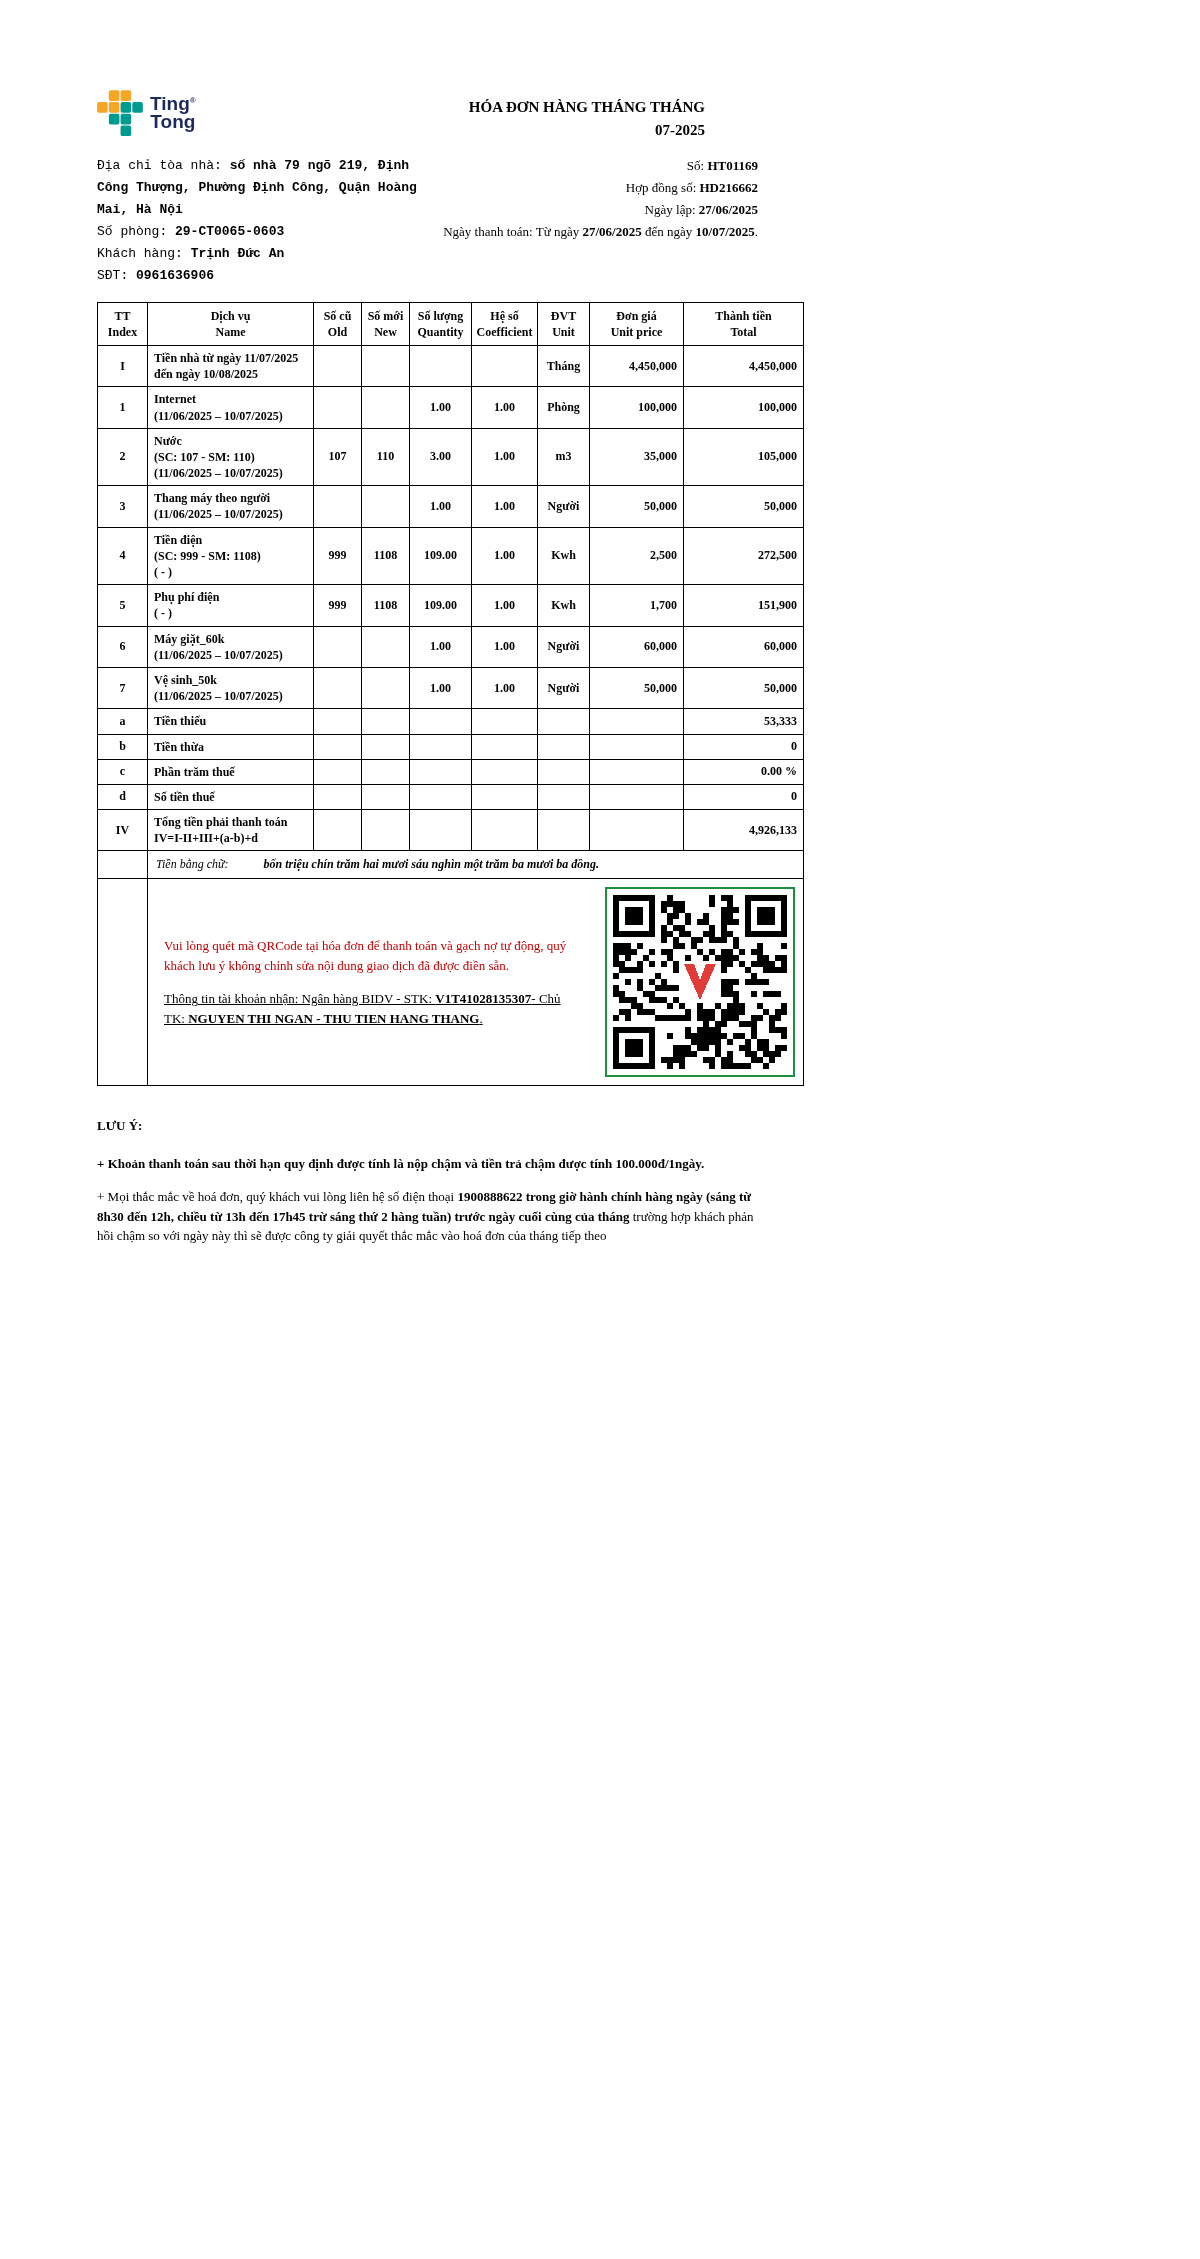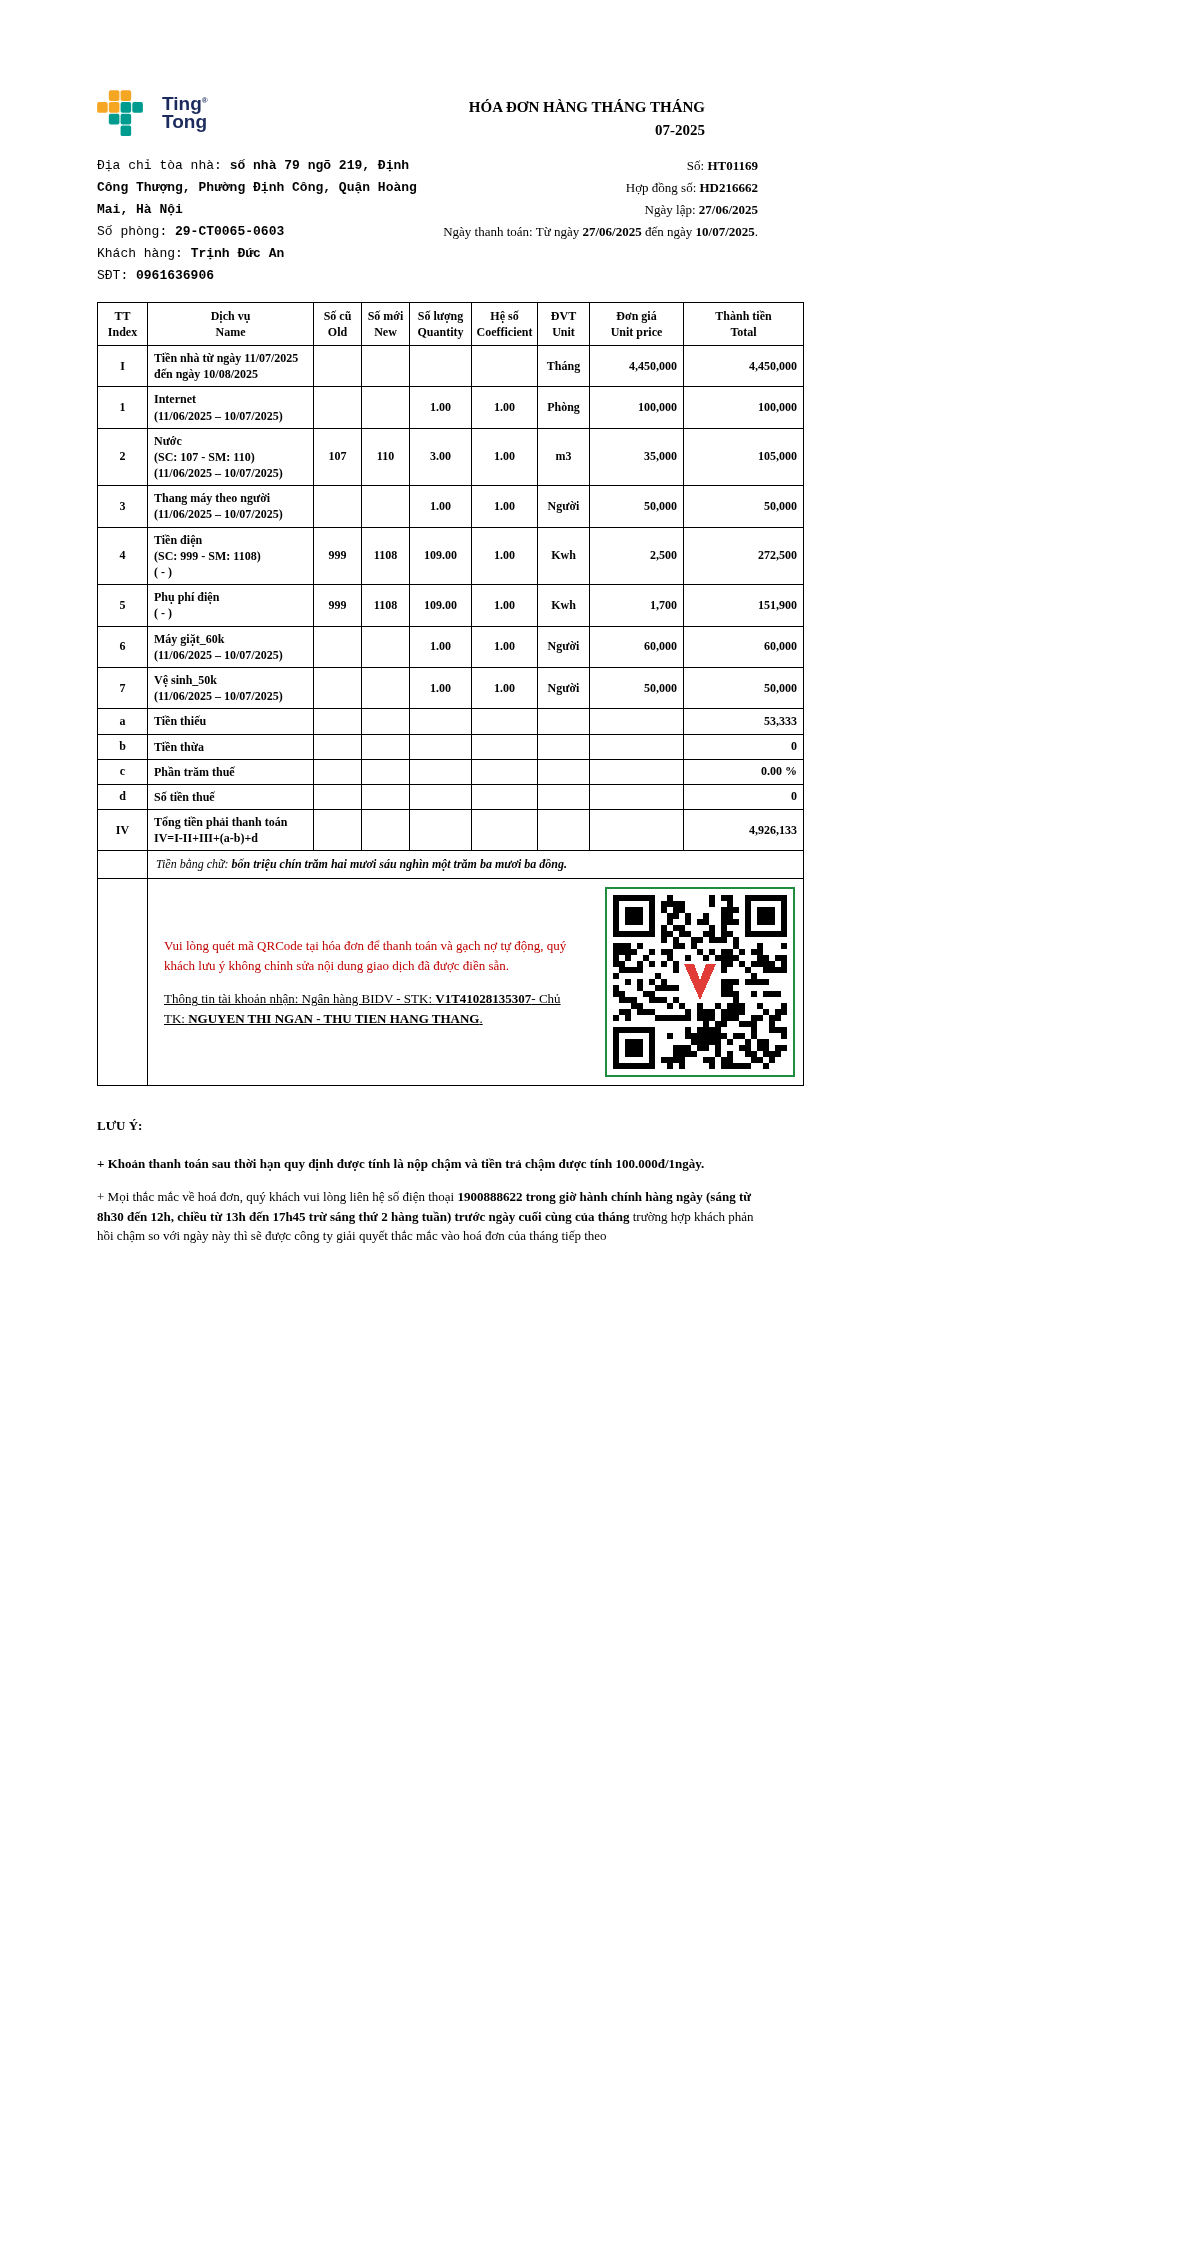--- a/index.html
+++ b/index.html
@@ -8,21 +8,21 @@
     width: 1200px;
     height: 2259px;
     background: #ffffff;
     color: #000;
     font-family: "Liberation Serif", serif;
   }
   .page { padding: 90px 0 0 97px; width: 803px; }
 
   
   .header { display: flex; justify-content: space-between; align-items: flex-start; width: 706px; }
-  .logo { display: flex; align-items: center; gap: 19px; }
+  .logo { display: flex; align-items: center; gap: 7px; text-align: center; }
   .logo-text {
     font-family: "Liberation Sans", sans-serif;
     font-weight: bold; font-size: 19px; line-height: 0.95;
     color: var(--logo-navy, #1C2B5E);
   }
   .reg { font-size: 8px; vertical-align: super; }
   .title {
     width: 240px; margin-right: 98px; margin-top: 6px;
     text-align: right; font-weight: bold; font-size: 15px; line-height: 1.5;
   }
@@ -36,21 +36,21 @@
 
   
   .invoice-table { border-collapse: collapse; table-layout: fixed; width: 706px; margin-top: 14px; font-size: 12px; }
   .invoice-table th, .invoice-table td { border: 1px solid #000; padding: 4px 6px; font-weight: bold; vertical-align: middle; }
   .invoice-table th { text-align: center; padding: 5px 2px; line-height: 1.35; }
   .c-index { text-align: center; }
   .c-name { text-align: left; white-space: pre-line; line-height: 1.35; }
   .c-old, .c-new, .c-qty, .c-coef, .c-unit { text-align: center; }
   .c-price, .c-total { text-align: right; }
   .invoice-table .words-cell { font-weight: normal; font-style: italic; padding: 6px 8px; }
-  .words-value { font-weight: bold; }
+  .words-value { font-weight: bold; margin-left: 32px; }
   .invoice-table .qr-cell { font-weight: normal; padding: 8px; }
   .qr-flex { display: flex; align-items: center; }
   .qr-text { flex: 1; padding: 0 23px 0 8px; font-size: 13px; line-height: 1.5; }
   .qr-note { color: var(--accent-red, #C00000); margin: 0 0 14px 0; }
   .qr-account { margin: 0; text-decoration: underline; }
   .qr-box {
     flex: 0 0 auto; border: 2px solid var(--qr-border-green, #1E8E3E);
     background: #fff; padding: 6px; font-size: 0;
   }
 

